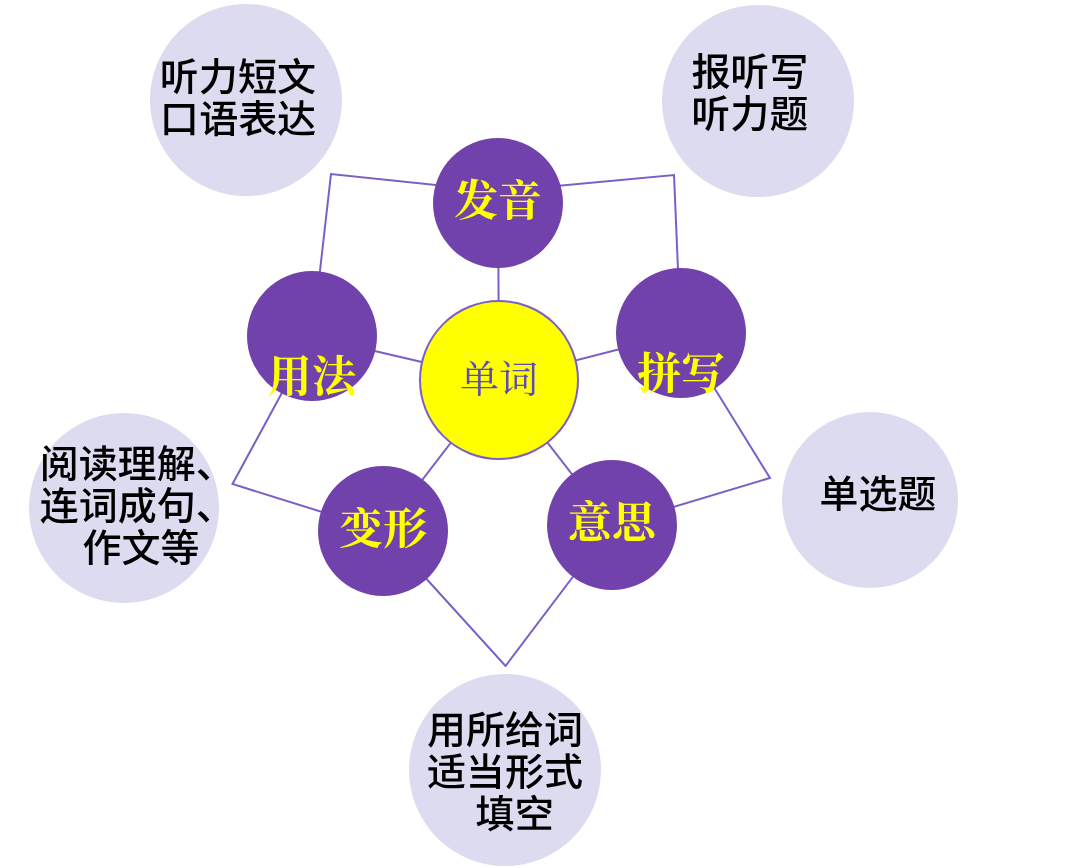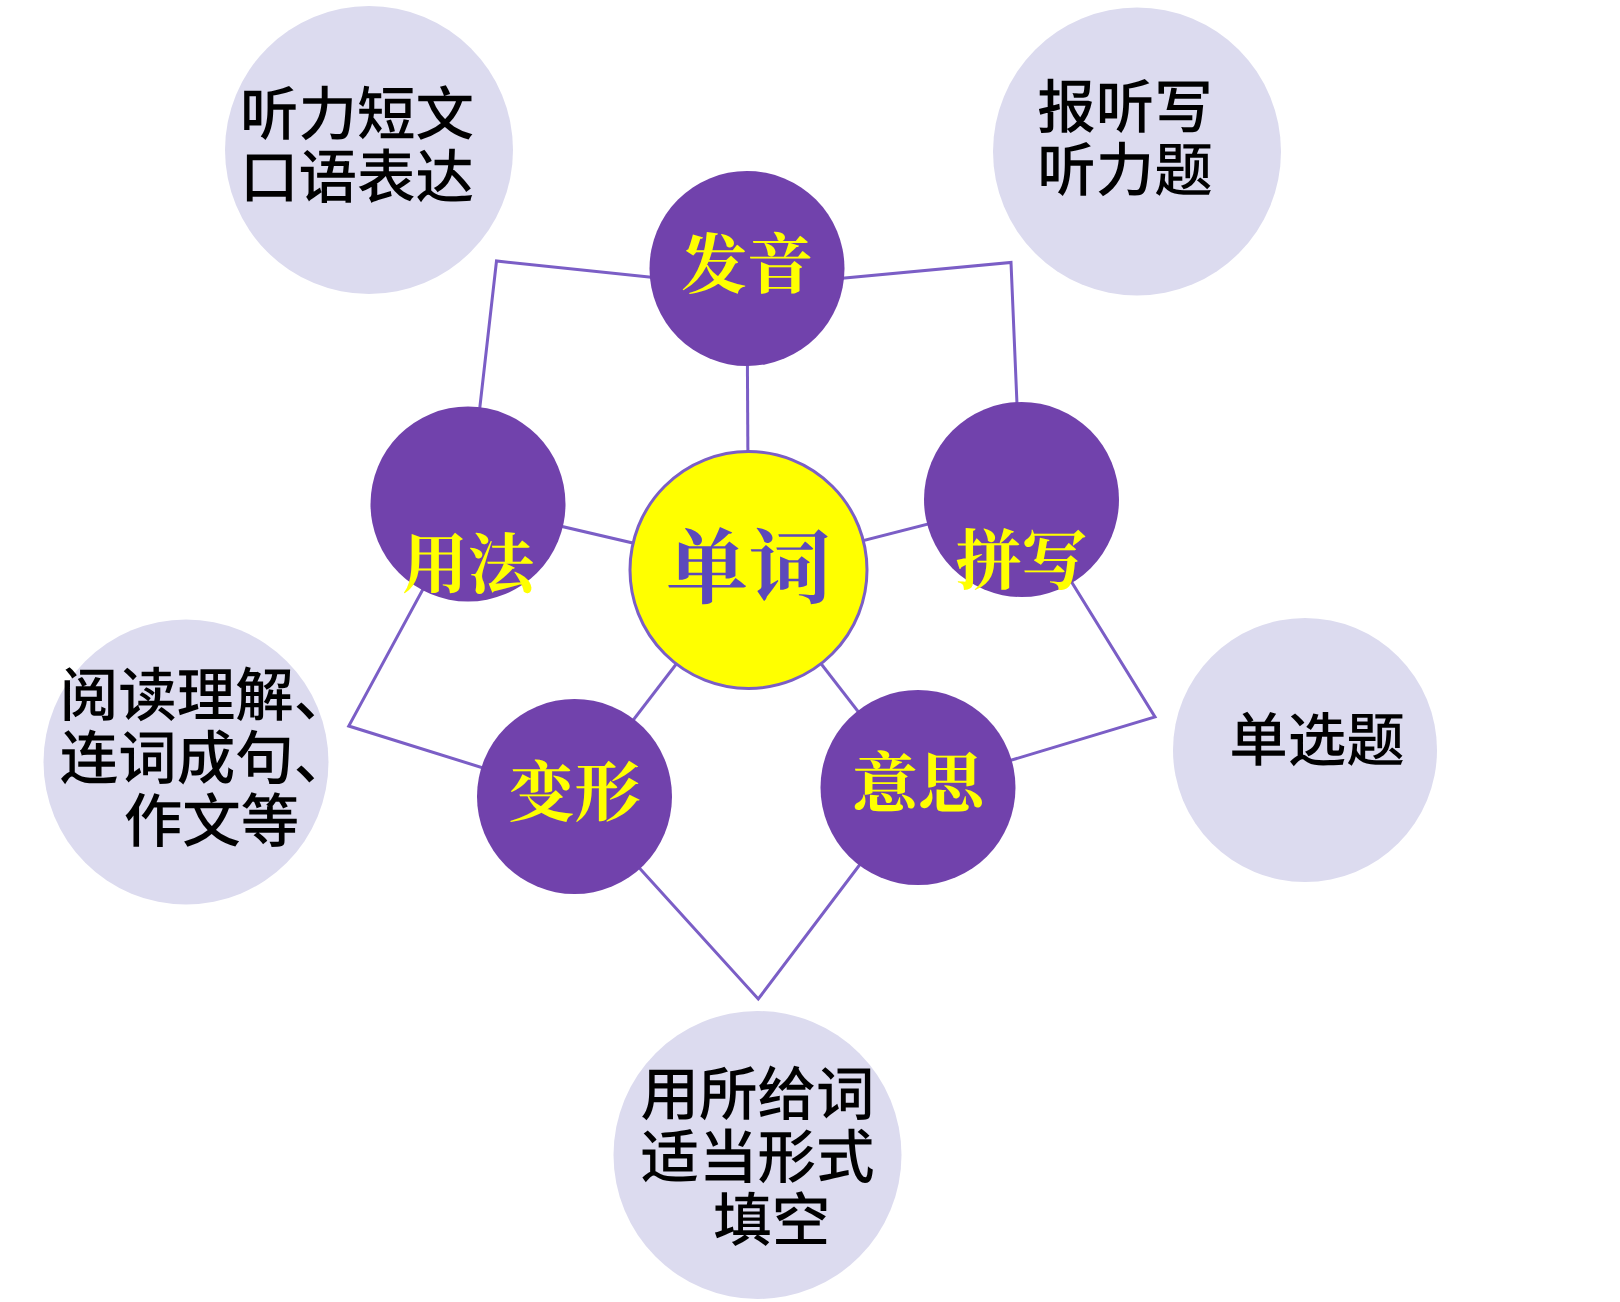--- a/index.html
+++ b/index.html
@@ -39,41 +39,41 @@
   .node-center {
     left: 419px;
     top: 300px;
     width: 160px;
     height: 160px;
     background: var(--center-fill, #ffff00);
     border: 2px solid var(--connector, #7b5ec6);
   }
   .center-label {
     font-family: "Liberation Serif", "Noto Serif SC", serif;
-    font-weight: 700;
-    font-size: 55px;
+    font-weight: 400;
+    font-size: 39px;
     line-height: 1;
     color: var(--center-text, #5c49bb);
     transform: translateY(-1px);
     text-align: center;
   }
   .node-branch {
     width: 130px;
     height: 130px;
     background: var(--branch-fill, #7142ac);
   }
   .branch-label {
     font-family: "Liberation Serif", "Noto Serif SC", serif;
     font-weight: 700;
     font-size: 44px;
     line-height: 1;
     color: var(--branch-text, #ffff00);
     transform: translateY(-1px);
   }
-  .node-branch-pronunciation { left: 433px; top: 114px; }
+  .node-branch-pronunciation { left: 433px; top: 138px; }
   .node-branch-usage         { left: 247px; top: 271px; align-items: flex-end; }
   .node-branch-spelling      { left: 616px; top: 268px; align-items: flex-end; }
   .node-branch-transform     { left: 318px; top: 466px; }
   .node-branch-meaning       { left: 547px; top: 460px; }
   .node-note {
     background: var(--note-fill, #dcdbef);
   }
   .note-text {
     font-size: 39px;
     line-height: 42px;

